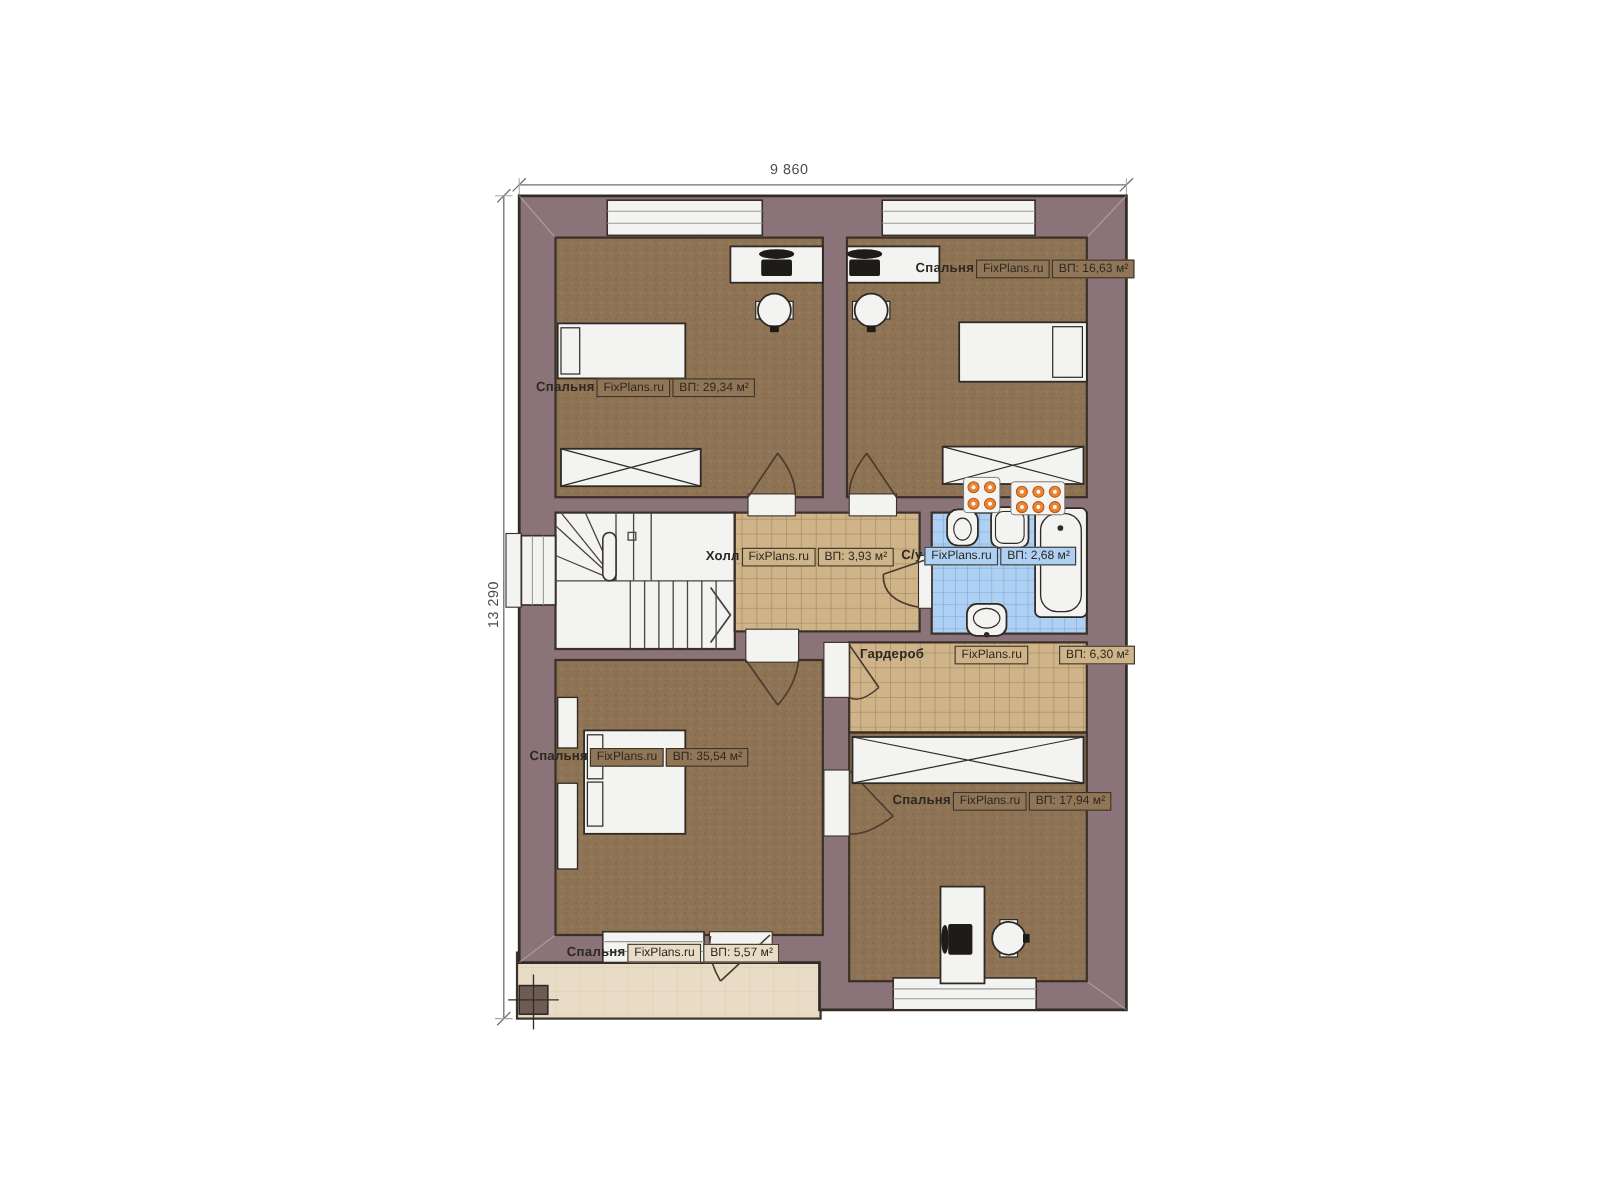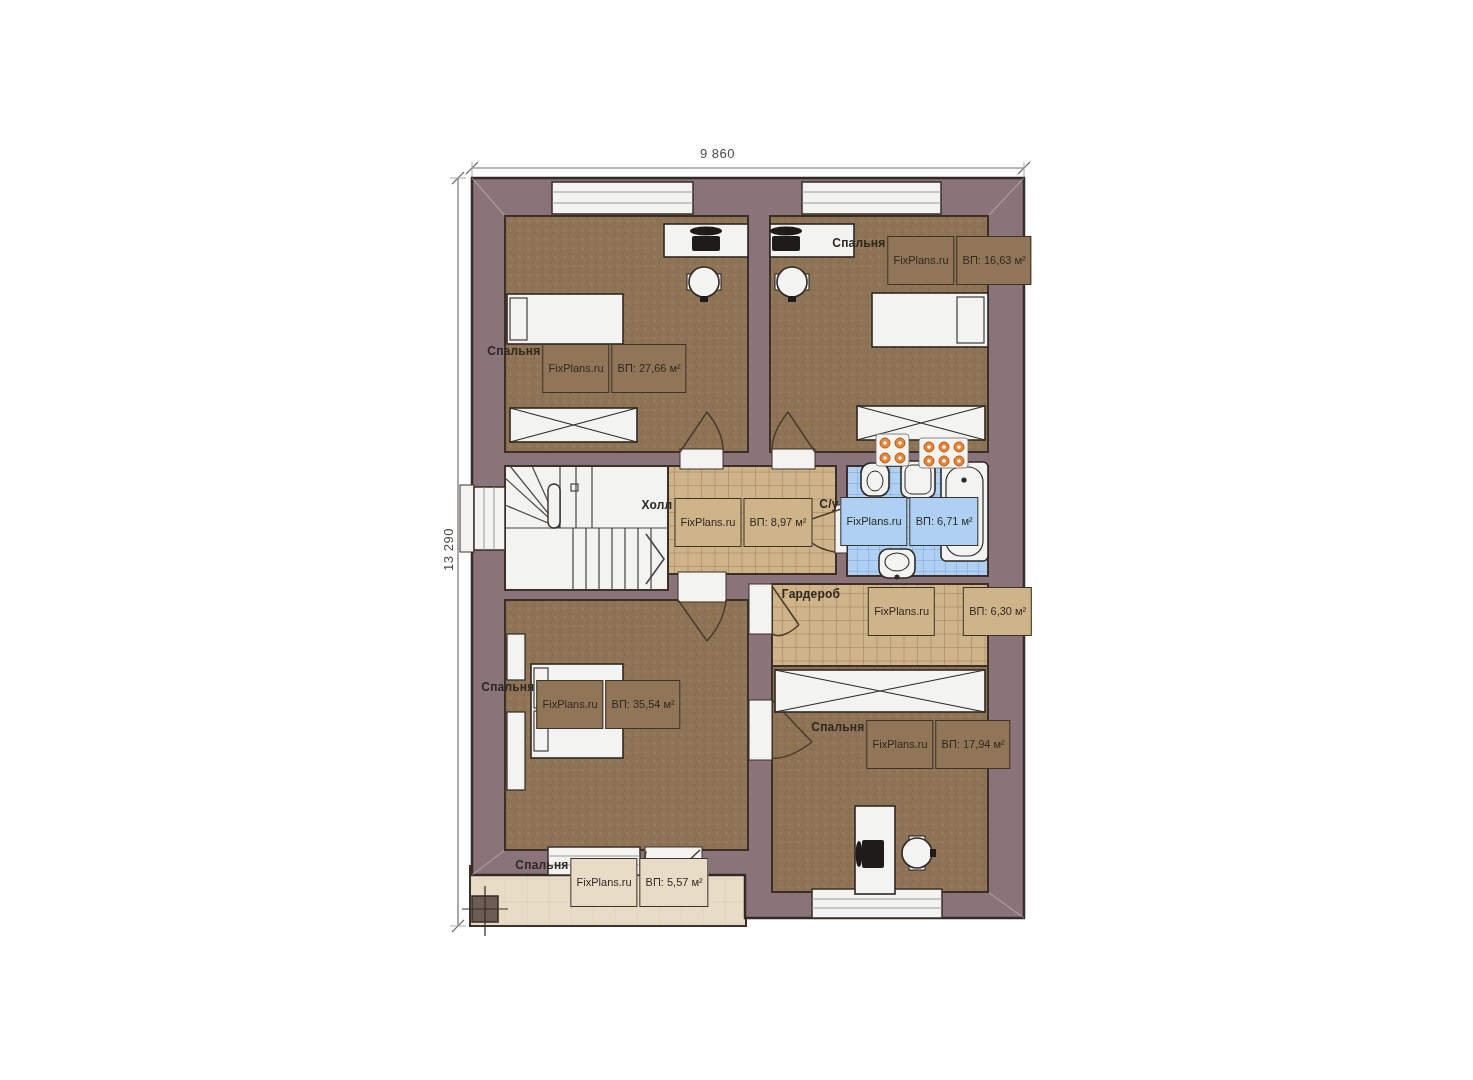--- a/index.html
+++ b/index.html
@@ -7,21 +7,21 @@
   .stage{position:relative;width:1473px;height:1080px;background:#fff;}
   .stage svg{position:absolute;left:0;top:0;}
 
   .dim{position:absolute;color:#4c4c4c;font-size:13px;letter-spacing:.5px;}
   .dim-top{left:700px;top:146px;width:100px;text-align:left;}
   .dim-left{left:411px;top:542px;width:74px;text-align:center;transform:rotate(-90deg);}
 
   .room-label{position:absolute;display:flex;flex-direction:row;align-items:flex-start;gap:2px;
               transform:translateX(-50%);color:#2e2922;z-index:5;}
   .room-label .rname{font-size:12px;font-weight:bold;letter-spacing:.2px;white-space:nowrap;}
-  .room-label .rbox{display:block;border:1.6px solid #3a342b;padding:16px 5px;font-size:11px;
+  .room-label .rbox{display:block;border:1.6px solid #3a342b;padding:0 5px;font-size:11px;
                     line-height:15px;white-space:nowrap;background:var(--boxbg,transparent);}
   .lb-brown{--boxbg:#907657;}
   .lb-tan{--boxbg:#cfb389;}
   .lb-blue{--boxbg:#aed0f2;}
   .lb-terr{--boxbg:#e9dcc6;}
 </style>
 </head>
 <body>
 
 <div class="stage">
@@ -249,39 +249,39 @@
     </g>
   </g>
 </svg>
 
 <div class="dim dim-top">9 860</div>
 <div class="dim dim-left">13 290</div>
 
 <div class="room-label lb-brown" style="left:587px;top:344px;">
   <span class="rname">Спальня</span>
   <span class="rbox">FixPlans.ru</span>
-  <span class="rbox">ВП: 27,66 м²</span>
+  <span class="rbox">ВП: 29,34 м²</span>
 </div>
 
 <div class="room-label lb-brown" style="left:932px;top:236px;">
   <span class="rname">Спальня</span>
   <span class="rbox">FixPlans.ru</span>
   <span class="rbox">ВП: 16,63 м²</span>
 </div>
 
 <div class="room-label lb-tan" style="left:727px;top:498px;">
   <span class="rname">Холл</span>
   <span class="rbox">FixPlans.ru</span>
-  <span class="rbox">ВП: 8,97 м²</span>
+  <span class="rbox">ВП: 3,93 м²</span>
 </div>
 
 <div class="room-label lb-blue" style="left:899px;top:497px;">
   <span class="rname">С/у</span>
   <span class="rbox">FixPlans.ru</span>
-  <span class="rbox">ВП: 6,71 м²</span>
+  <span class="rbox">ВП: 2,68 м²</span>
 </div>
 
 <div class="room-label lb-tan" style="left:907px;top:587px;gap:28px;">
   <span class="rname">Гардероб</span>
   <span class="rbox">FixPlans.ru</span>
   <span class="rbox">ВП: 6,30 м²</span>
 </div>
 
 <div class="room-label lb-brown" style="left:581px;top:680px;">
   <span class="rname">Спальня</span>

